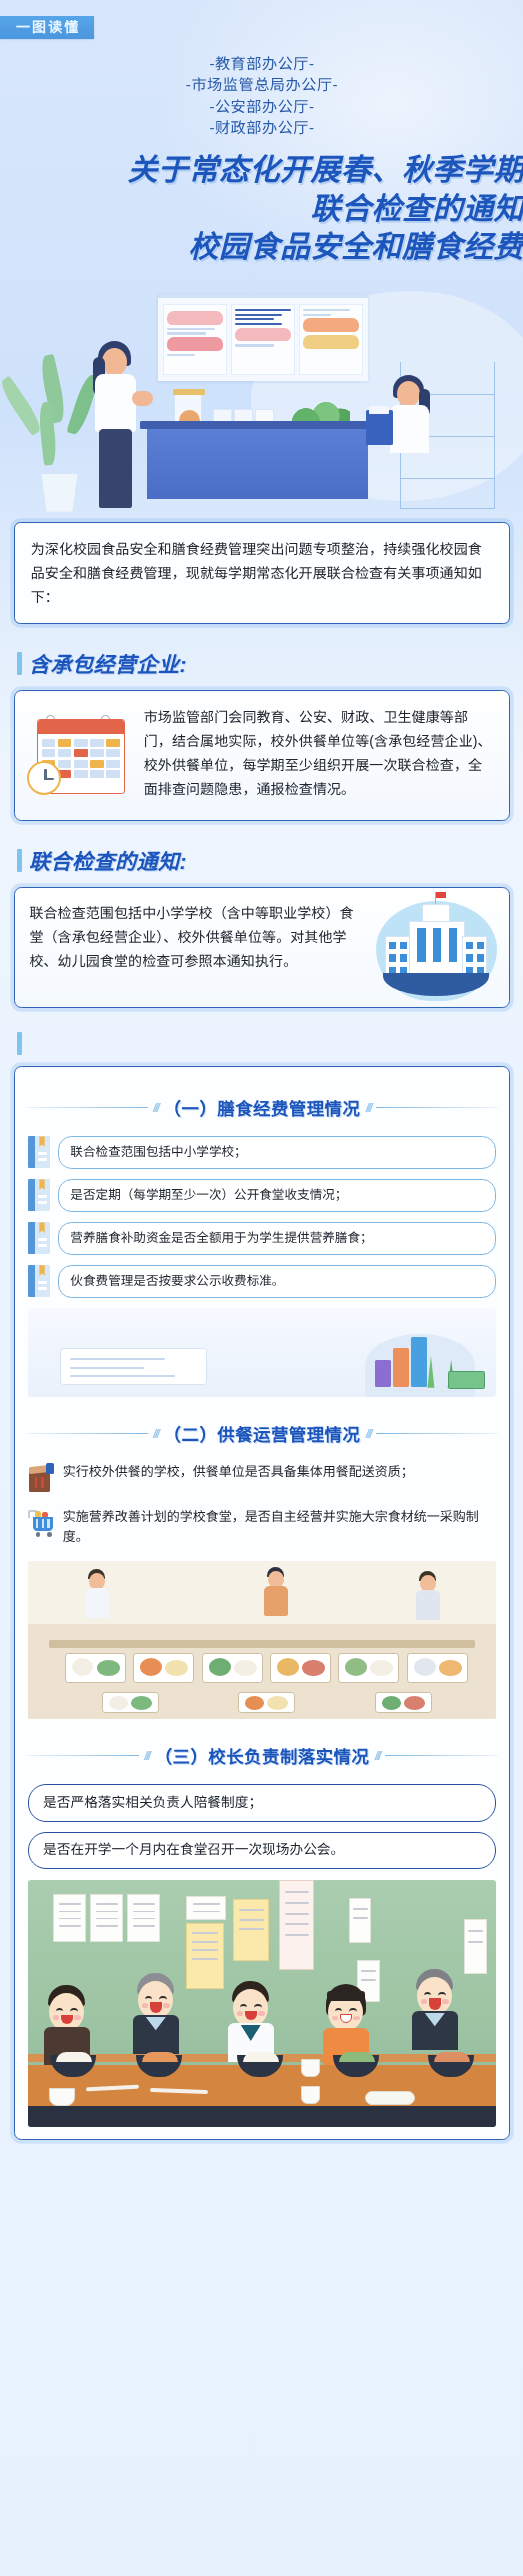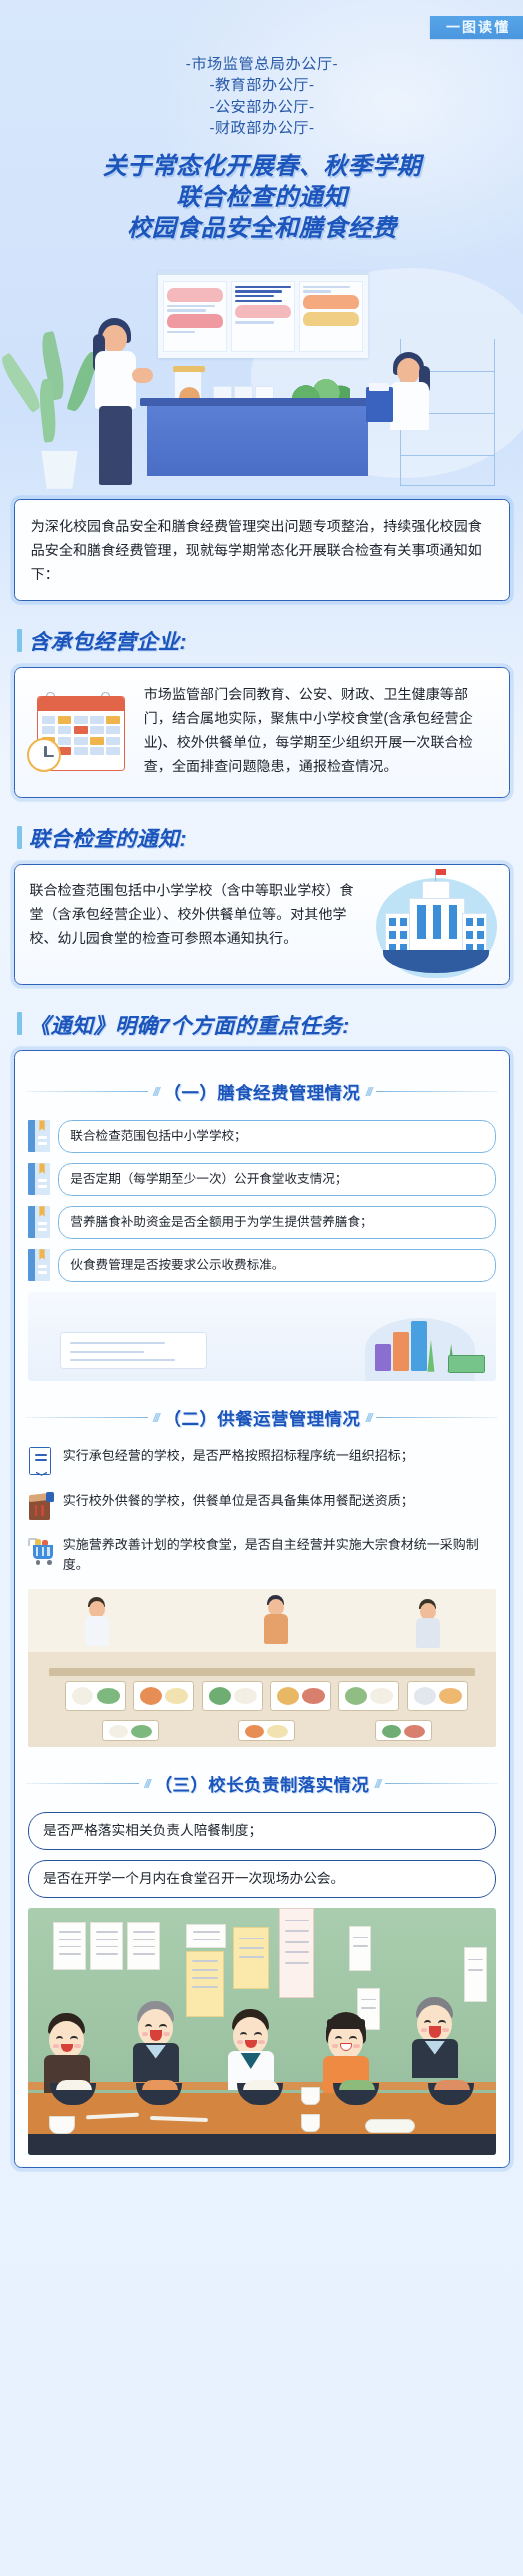--- a/index.html
+++ b/index.html
@@ -19,21 +19,21 @@
       radial-gradient(ellipse 368px 263px at 75% 4%, rgba(255,255,255,.55), rgba(255,255,255,0) 65%),
       linear-gradient(180deg, #d8e7fb 0%, #d3e4fb 9%, #cfe2fb 16%, #e6f0fd 26%, #eef5fe 30%, #eaf3fe 45%, #e8f2fe 100%);
   }
 
   
   .hero {
     position: relative;
     padding-top: 16px;
   }
 
-  .badge-wrap { text-align: right; }
+  .badge-wrap { text-align: left; }
   .badge {
     display: inline-block;
     background: linear-gradient(180deg,#57a5e8 0%, #4a96df 100%);
     color: #eaf6ff;
     font-size: 14px;
     font-weight: 700;
     letter-spacing: 2.1px;
     padding: 4.2px 13.7px 4.7px 16px;
     line-height: 1;
     box-shadow: 0 0.5px 1.6px rgba(40,90,150,.25);
@@ -45,23 +45,23 @@
     color: #2a5ba8;
     font-size: 15.2px;
     line-height: 1.42;
     letter-spacing: 0.5px;
     font-weight: 400;
   }
   .agency { white-space: nowrap; }
 
   .main-title {
     margin-top: 12.6px;
-    text-align: center;
+    text-align: right;
     color: #1c55bb;
-    font-size: 24px;
+    font-size: 30px;
     font-weight: 800;
     font-style: italic;
     line-height: 1.28;
     letter-spacing: 0.5px;
     text-shadow: 1.6px 1.6px 0 rgba(150,185,235,.55);
   }
   .main-title .tline { display: block; white-space: nowrap; }
 
   
   .hero-art {
@@ -307,22 +307,22 @@
 
 <div class="page">
 
   <div class="hero">
 
     <div class="badge-wrap">
       <span class="badge">一图读懂</span>
     </div>
 
     <div class="agencies">
+      <div class="agency">-教育部办公厅-</div>
       <div class="agency">-市场监管总局办公厅-</div>
-      <div class="agency">-教育部办公厅-</div>
       <div class="agency">-公安部办公厅-</div>
       <div class="agency">-财政部办公厅-</div>
     </div>
 
     <h1 class="main-title">
       <span class="tline">关于常态化开展春、秋季学期</span>
       <span class="tline">联合检查的通知</span>
       <span class="tline">校园食品安全和膳食经费</span>
     </h1>
 
@@ -428,21 +428,21 @@
               <span></span>
             <span></span>
               <span class="hl"></span>
               <span></span>
               <span></span>
               <span></span>
           </div>
         </div>
         <div class="cal-clock"></div>
       </div>
-      <p class="body-text">市场监管部门会同教育、公安、财政、卫生健康等部门，结合属地实际，聚焦中小学校食堂(含承包经营企业)、校外供餐单位，每学期至少组织开展一次联合检查，全面排查问题隐患，通报检查情况。</p>
+      <p class="body-text">市场监管部门会同教育、公安、财政、卫生健康等部门，结合属地实际，校外供餐单位等(含承包经营企业)、校外供餐单位，每学期至少组织开展一次联合检查，全面排查问题隐患，通报检查情况。</p>
     </div>
 
     <div class="sec-head">
       <span class="sec-bar"></span>
       <span class="sec-title">联合检查的通知:</span>
     </div>
 
     <div class="scope-card">
       <p class="body-text">联合检查范围包括中小学学校（含中等职业学校）食堂（含承包经营企业）、校外供餐单位等。对其他学校、幼儿园食堂的检查可参照本通知执行。</p>
       <div class="school-icon">
@@ -469,21 +469,20 @@
           <span class="sch-win" style="left:13.7px;top:17px"></span>
           <span class="sch-win" style="left:3.2px;top:29.4px"></span>
           <span class="sch-win" style="left:13.7px;top:29.4px"></span>
         </div>
         <div class="school-base"></div>
       </div>
     </div>
 
     <div class="sec-head">
       <span class="sec-bar"></span>
-      <span class="sec-title">《通知》明确7个方面的重点任务:</span>
     </div>
 
     <div class="tasks-card">
 
       <div class="sub-head">
         <span class="sub-rule"></span>
         <span class="sub-slash">///</span>
         <span class="sub-title">（一）膳食经费管理情况</span>
         <span class="sub-slash">///</span>
         <span class="sub-rule r"></span>
@@ -545,29 +544,20 @@
       </div>
 
       <div class="sub-head">
         <span class="sub-rule"></span>
         <span class="sub-slash">///</span>
         <span class="sub-title">（二）供餐运营管理情况</span>
         <span class="sub-slash">///</span>
         <span class="sub-rule r"></span>
       </div>
 
-      <div class="text-row">
-        <span class="row-icon ic-doc">
-          <i class="frame"></i>
-            <i class="l" style="top:6.3px"></i>
-            <i class="l" style="top:11.6px"></i>
-            <i class="chev"></i>
-        </span>
-        <p>实行承包经营的学校，是否严格按照招标程序统一组织招标；</p>
-      </div>
 
       <div class="text-row">
         <span class="row-icon ic-bag">
           <i class="bag"></i>
             <i class="fold"></i>
             <i class="hand"></i>
             <i class="fk"></i>
             <i class="kn"></i>
         </span>
         <p>实行校外供餐的学校，供餐单位是否具备集体用餐配送资质；</p>

